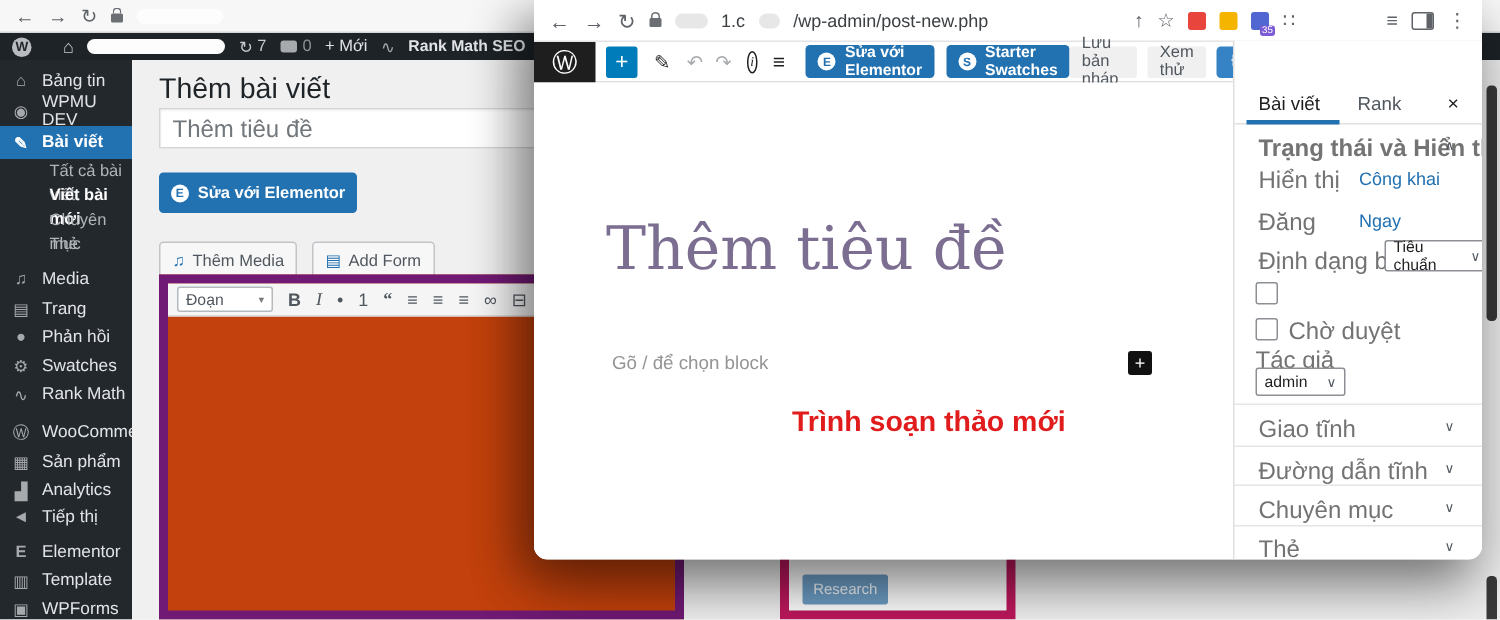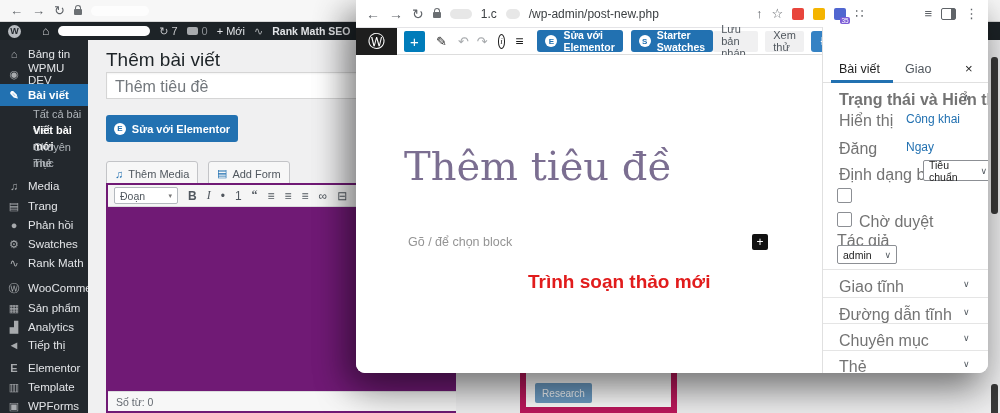--- a/index.html
+++ b/index.html
@@ -162,40 +162,37 @@
 </div>
 <div class="wpbtn" style="left:106px;top:161px">
   <span class="bic" style="color:#2271b1">♫</span>
   <span>Thêm Media</span>
 </div>
 <div class="wpbtn" style="left:208px;top:161px">
   <span class="bic" style="color:#2271b1">▤</span>
   <span>Add Form</span>
 </div>
 
-<div class="r" style="left:106px;top:183px;width:350px;height:230px;background:#701a75;border:2px solid #701a75">
+<div class="r" style="left:106px;top:183px;width:350px;height:230px;background:#c2410c;border:6px solid #701a75">
   <div class="r flex" style="left:0;top:0;width:348px;height:22px;background:#f5f5f5;border-bottom:1px solid #dcdcde;gap:10px;padding:0 6px">
     <span class="select" style="position:static;width:52px;height:15px;justify-content:space-between;border-color:#b4b9be;color:#50575e;font-size:10.5px">
       <span>Đoạn</span>
       <span style="font-size:7px;color:#777">▾</span>
     </span>
     <span class="tb-ic" style="font-weight:bold">B</span>
     <span class="tb-ic" style="font-style:italic;font-family:'Liberation Serif',serif">I</span>
     <span class="tb-ic">•</span>
     <span class="tb-ic">1</span>
     <span class="tb-ic" style="font-weight:bold;font-family:'Liberation Serif',serif">“</span>
     <span class="tb-ic">≡</span>
     <span class="tb-ic">≡</span>
     <span class="tb-ic">≡</span>
     <span class="tb-ic">∞</span>
     <span class="tb-ic">⊟</span>
     <span class="tb-ic">⊞</span>
-  </div>
-  <div class="r flex" style="left:0;bottom:0;width:348px;height:20px;background:#f7f7f7;border-top:1px solid #dcdcde;padding:0 8px">
-    <span style="font-size:10.5px;color:#646970">Số từ: 0</span>
   </div>
 </div>
 
 <div class="r" style="left:520px;top:345px;width:157px;height:68px;background:#fff;border:6px solid #be185d">
   <div class="r" style="left:9px;top:32px;width:57px;height:20px;background:#6d9dc5;border-radius:2px;display:flex;align-items:center;justify-content:center;font-size:10px;color:rgba(255,255,255,.92)">Research</div>
 </div>
 
 <div class="r" style="left:991px;top:57px;width:7px;height:157px;background:#3a3a3a;border-radius:3px"></div>
 <div class="r" style="left:991px;top:384px;width:7px;height:29px;background:#3a3a3a;border-radius:3px 3px 0 0"></div>
 
@@ -257,21 +254,21 @@
     <span class="t" style="left:48px;top:88px;font-family:'DejaVu Serif',serif;font-size:40px;color:#7b6e91">Thêm tiêu đề</span>
     <span class="t" style="left:52px;top:180px;font-size:12.5px;color:#949494">Gõ / để chọn block</span>
     <span class="r" style="left:396px;top:179px;width:16px;height:16px;background:#111;border-radius:2px;color:#fff;display:flex;align-items:center;justify-content:center;font-size:12px">+</span>
     <span class="t annot" style="left:172px;top:216px">Trình soạn thảo mới</span>
   </div>
 
   <div class="r" style="left:466px;top:27px;width:166px;height:346px;background:#fff;border-left:1px solid #e0e0e0">
     <div class="r" style="left:0;top:28px;width:166px;height:28px;border-bottom:1px solid #e0e0e0">
       <span class="t" style="left:16px;top:7px;font-size:12.5px;color:#1e1e1e">Bài viết</span>
       <span class="r" style="left:8px;top:25px;width:62px;height:3px;background:#2271b1"></span>
-      <span class="t" style="left:82px;top:7px;font-size:12.5px;color:#50575e">Giao</span>
+      <span class="t" style="left:82px;top:7px;font-size:12.5px;color:#50575e">Rank</span>
       <span class="t" style="left:142px;top:6px;font-size:13px;color:#1e1e1e">×</span>
     </div>
     <span class="t p-label" style="left:16px;top:64px;font-weight:bold">Trạng thái và Hiển thị</span>
     <span class="t chev" style="left:140px;top:65px">∧</span>
 
     <span class="t p-label" style="left:16px;top:85px">Hiển thị</span>
     <span class="t p-link" style="left:83px;top:85px">Công khai</span>
 
     <span class="t p-label" style="left:16px;top:113px">Đăng</span>
     <span class="t p-link" style="left:83px;top:113px">Ngay</span>

